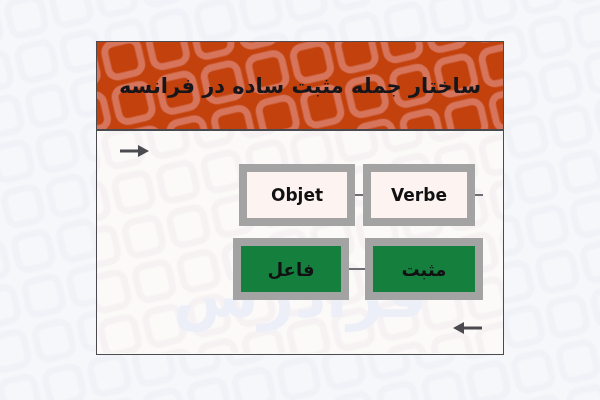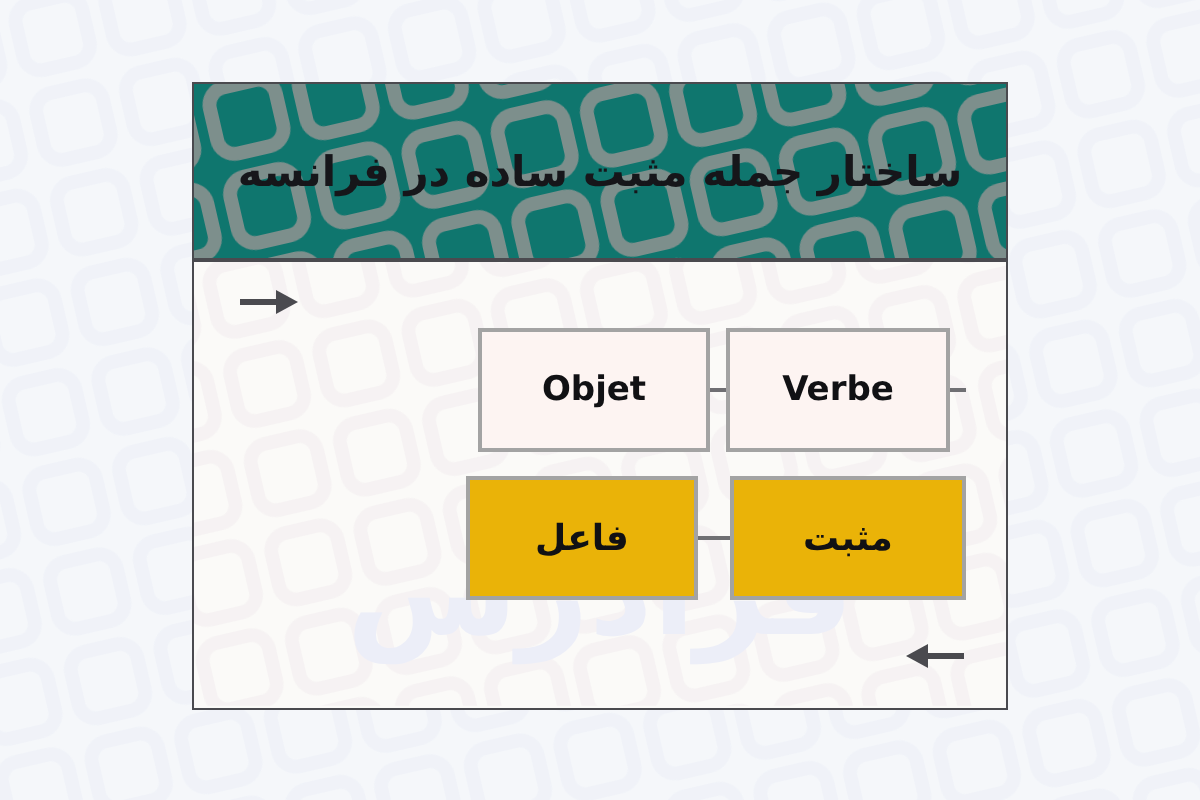--- a/index.html
+++ b/index.html
@@ -49,21 +49,21 @@
     height: 314px;
     box-sizing: border-box;
     border: 1px solid #4a4a4f;
     background: transparent;
     z-index: 2;
   }
 
   .card-header {
     height: 89px;
     box-sizing: border-box;
-    background: #0f766e;
+    background: #c2410c;
     border-bottom: 2px solid #4a4a4f;
     display: flex;
     align-items: center;
     justify-content: center;
     position: relative;
     overflow: hidden;
   }
   .card-header .hdr-pattern {
     position: absolute;
     inset: 0;
@@ -130,29 +130,29 @@
     align-items: center;
     left: 24px;
     width: 362px;
   }
   .row-fr { top: 33px; }
   .row-fa { top: 107px; }
 
   .node {
     box-sizing: border-box;
     height: 62px;
-    border: 2px solid #a3a3a3;
+    border: 8px solid #a3a3a3;
     display: flex;
     align-items: center;
     justify-content: center;
     font-size: 17px;
     color: #111114;
   }
   .row-fr .node { background: #fdf4f2; font-weight: 600; }
-  .row-fa .node { background: #eab308; font-weight: 700; direction: rtl; font-size: 18px; }
+  .row-fa .node { background: #15803d; font-weight: 700; direction: rtl; font-size: 18px; }
 
   .node-a { width: 118px; }
   .node-b { width: 112px; }
   .node-c { width: 116px; }
 
   .connector {
     height: 2px;
     background: #6f6f73;
     width: 8px;
     flex: 0 0 8px;

